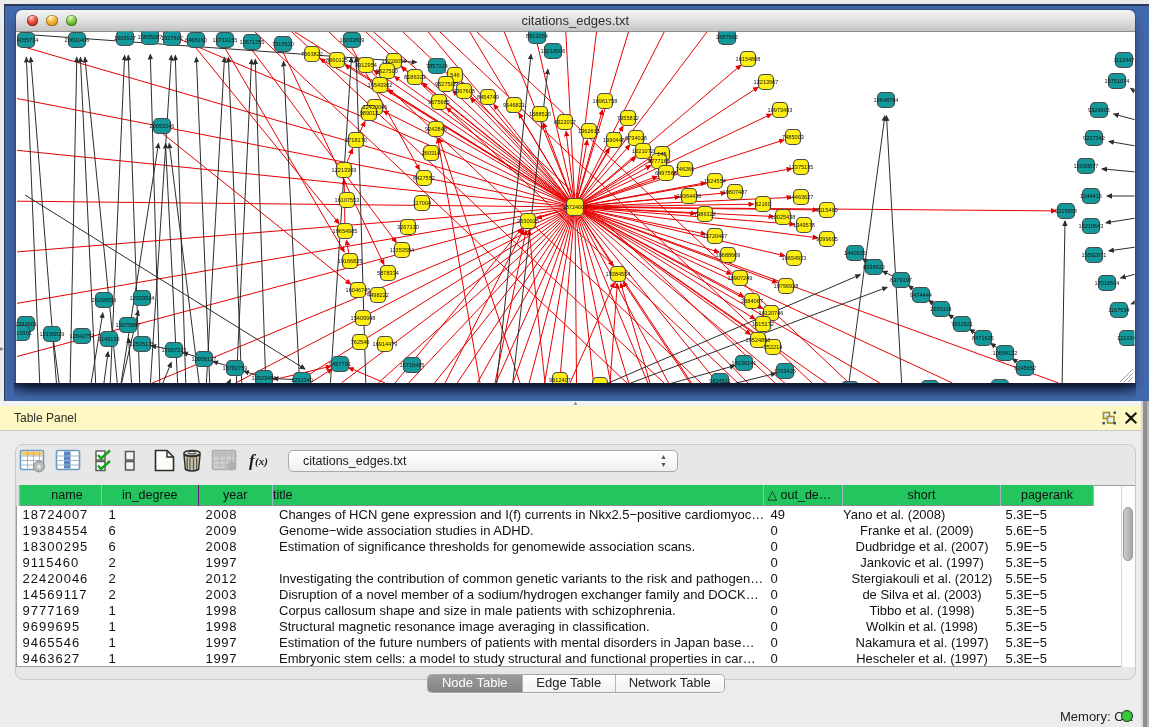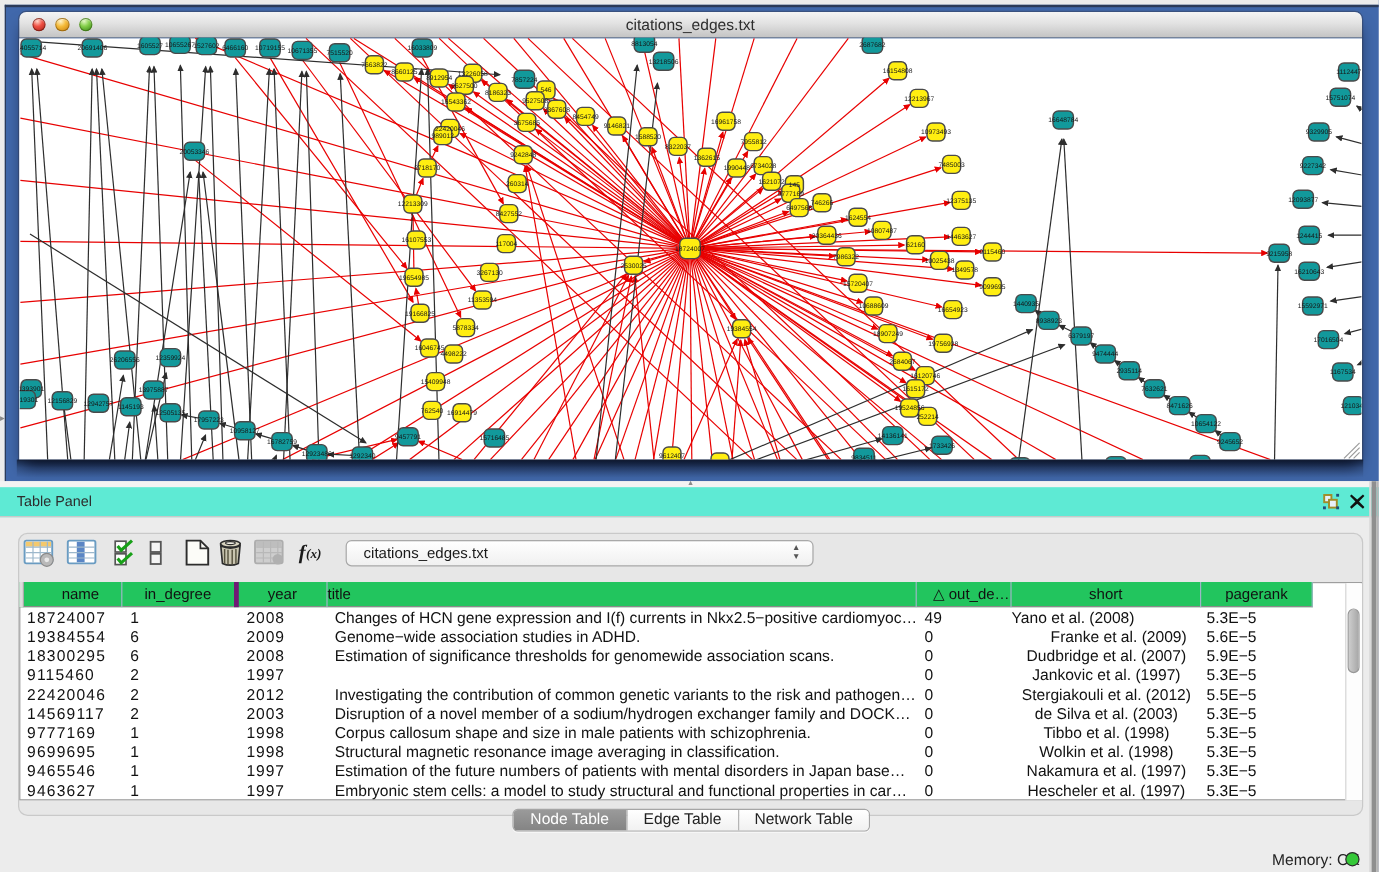--- a/index.html
+++ b/index.html
@@ -494,21 +494,21 @@
 <line x1="1124" y1="382" x2="1133" y2="373" stroke="#9a9a9a" stroke-width="1"></line>
 <line x1="1128" y1="382" x2="1133" y2="377" stroke="#9a9a9a" stroke-width="1"></line>
 </g>
   </svg>
 
 <div class="abs" style="left:14px;top:383px;width:1122px;height:15px;background:linear-gradient(rgba(8,16,35,0.72),rgba(8,16,35,0.25) 45%,rgba(8,16,35,0))"></div>
 
 <div class="abs" style="left:0;top:400.5px;width:1149px;height:5px;background:#f3f3f3"></div>
 <div class="abs" style="left:571px;top:401px;width:9px;height:4px;color:#8a8a8a;font-size:6px;text-align:center;line-height:4px">▲</div>
 
-<div class="abs" style="left:0;top:405.5px;width:1149px;height:25px;background:#5eead4;border-bottom:1px solid #c9c9c9">
+<div class="abs" style="left:0;top:405.5px;width:1149px;height:25px;background:#fef9c3;border-bottom:1px solid #c9c9c9">
   <div class="abs" style="left:14px;top:5px;font-size:12px;color:#2d2d2d">Table Panel</div>
   <svg class="abs" style="left:1102px;top:5.5px" width="15" height="14" viewBox="0 0 15 14">
     <rect x="1.5" y="1.5" width="6" height="6" fill="#e8f0fa" stroke="#a08c28" stroke-width="1.6"></rect>
     <rect x="5.5" y="5.5" width="6.5" height="6.5" fill="#e8f0fa" stroke="#a08c28" stroke-width="1.6"></rect>
     <rect x="11.5" y="0.5" width="2.4" height="2.4" fill="#1e4d7a"></rect>
     <rect x="0.5" y="11" width="2.4" height="2.4" fill="#1e4d7a"></rect>
     <rect x="11.5" y="11" width="2.4" height="2.4" fill="#1e4d7a"></rect>
   </svg>
   <svg class="abs" style="left:1123.5px;top:5.5px" width="14" height="14" viewBox="0 0 14 14">
     <path d="M2.2,1 L7,5.2 L11.8,1 L13,2.4 L8.5,7 L13,11.6 L11.8,13 L7,8.8 L2.2,13 L1,11.6 L5.5,7 L1,2.4 Z" fill="#111"></path>
@@ -573,44 +573,44 @@
 <div class="abs" style="left:288px;top:450px;width:390px;height:22px;background:linear-gradient(#ffffff,#f0f0f0);border:1px solid #a9a9a9;border-radius:5px">
   <div class="abs" style="left:14px;top:3px;font-size:12.5px;color:#1a1a1a">citations_edges.txt</div>
   <div class="abs" style="right:10px;top:2px;font-size:7px;color:#555;line-height:8px;text-align:center">▲<br>▼</div>
 </div>
 
 <div class="abs" style="left:15.5px;top:484.5px;width:1119px;height:182.5px;background:#fff;border:1px solid #9e9e9e;border-radius:0"></div>
 
 <div class="abs" style="left:15.5px;top:484.5px;width:1078.5px;height:21px;background:#22c55e;border-bottom:1px solid #8a8a8a;font-size:12.5px;color:#111">
   <div class="abs" style="left:0;top:0;width:4.5px;height:21px;background:#dcdcdc;border-right:1px solid #aaa"></div>
   <div class="abs" style="left:4.5px;top:0;width:82px;height:21px;border-right:1px solid #9db6c6;text-align:center;line-height:20px;text-indent:13px">name</div>
-  <div class="abs" style="left:86.5px;top:0;width:96.5px;height:21px;border-right:4px solid #701a75;text-align:center;line-height:20px">in_degree</div>
+  <div class="abs" style="left:86.5px;top:0;width:96.5px;height:21px;border-right:1px solid #701a75;text-align:center;line-height:20px">in_degree</div>
   <div class="abs" style="left:183px;top:0;width:74.5px;height:21px;border-right:1px solid #9db6c6;text-align:center;line-height:20px">year</div>
   <div class="abs" style="left:257.5px;top:0;width:490.5px;height:21px;border-right:1px solid #9db6c6;text-align:left;line-height:20px">title</div>
-  <div class="abs" style="left:748px;top:0;width:79.5px;height:21px;border-right:1px solid #9db6c6;line-height:20px"><span style="margin-left:14px">△ out_de…</span></div>
+  <div class="abs" style="left:748px;top:0;width:79.5px;height:21px;border-right:1px solid #9db6c6;line-height:20px"><span style="margin-left:4px">△ out_de…</span></div>
   <div class="abs" style="left:827.5px;top:0;width:158px;height:21px;border-right:1px solid #9db6c6;text-align:center;line-height:20px">short</div>
   <div class="abs" style="left:985.5px;top:0;width:93px;height:21px;border-right:1px solid #9db6c6;text-align:center;line-height:20px">pagerank</div>
 </div>
 
 <div style="position:absolute;left:15.5px;top:507px;width:1104px;height:16px;font-size:13px;color:#111;white-space:nowrap">
 <span style="position:absolute;left:7px;letter-spacing:1px">18724007</span>
 <span style="position:absolute;left:93px">1</span>
 <span style="position:absolute;left:190px;letter-spacing:0.7px">2008</span>
 <span style="position:absolute;left:263.5px">Changes of HCN gene expression and I(f) currents in Nkx2.5−positive cardiomyoc…</span>
 <span style="position:absolute;left:755px">49</span>
 <span style="position:absolute;left:827.5px;width:158px;text-align:left">Yano et al. (2008)</span>
 <span style="position:absolute;left:990px">5.3E−5</span>
 </div>
 <div style="position:absolute;left:15.5px;top:523.0px;width:1104px;height:16px;font-size:13px;color:#111;white-space:nowrap">
 <span style="position:absolute;left:7px;letter-spacing:1px">19384554</span>
 <span style="position:absolute;left:93px">6</span>
 <span style="position:absolute;left:190px;letter-spacing:0.7px">2009</span>
 <span style="position:absolute;left:263.5px">Genome−wide association studies in ADHD.</span>
 <span style="position:absolute;left:755px">0</span>
-<span style="position:absolute;left:860px;width:158px;text-align:left">Franke et al. (2009)</span>
+<span style="position:absolute;left:800px;width:158px;text-align:right">Franke et al. (2009)</span>
 <span style="position:absolute;left:990px">5.6E−5</span>
 </div>
 <div style="position:absolute;left:15.5px;top:539.0px;width:1104px;height:16px;font-size:13px;color:#111;white-space:nowrap">
 <span style="position:absolute;left:7px;letter-spacing:1px">18300295</span>
 <span style="position:absolute;left:93px">6</span>
 <span style="position:absolute;left:190px;letter-spacing:0.7px">2008</span>
 <span style="position:absolute;left:263.5px">Estimation of significance thresholds for genomewide association scans.</span>
 <span style="position:absolute;left:755px">0</span>
 <span style="position:absolute;left:827.5px;width:158px;text-align:center">Dudbridge et al. (2007)</span>
 <span style="position:absolute;left:990px">5.9E−5</span>

